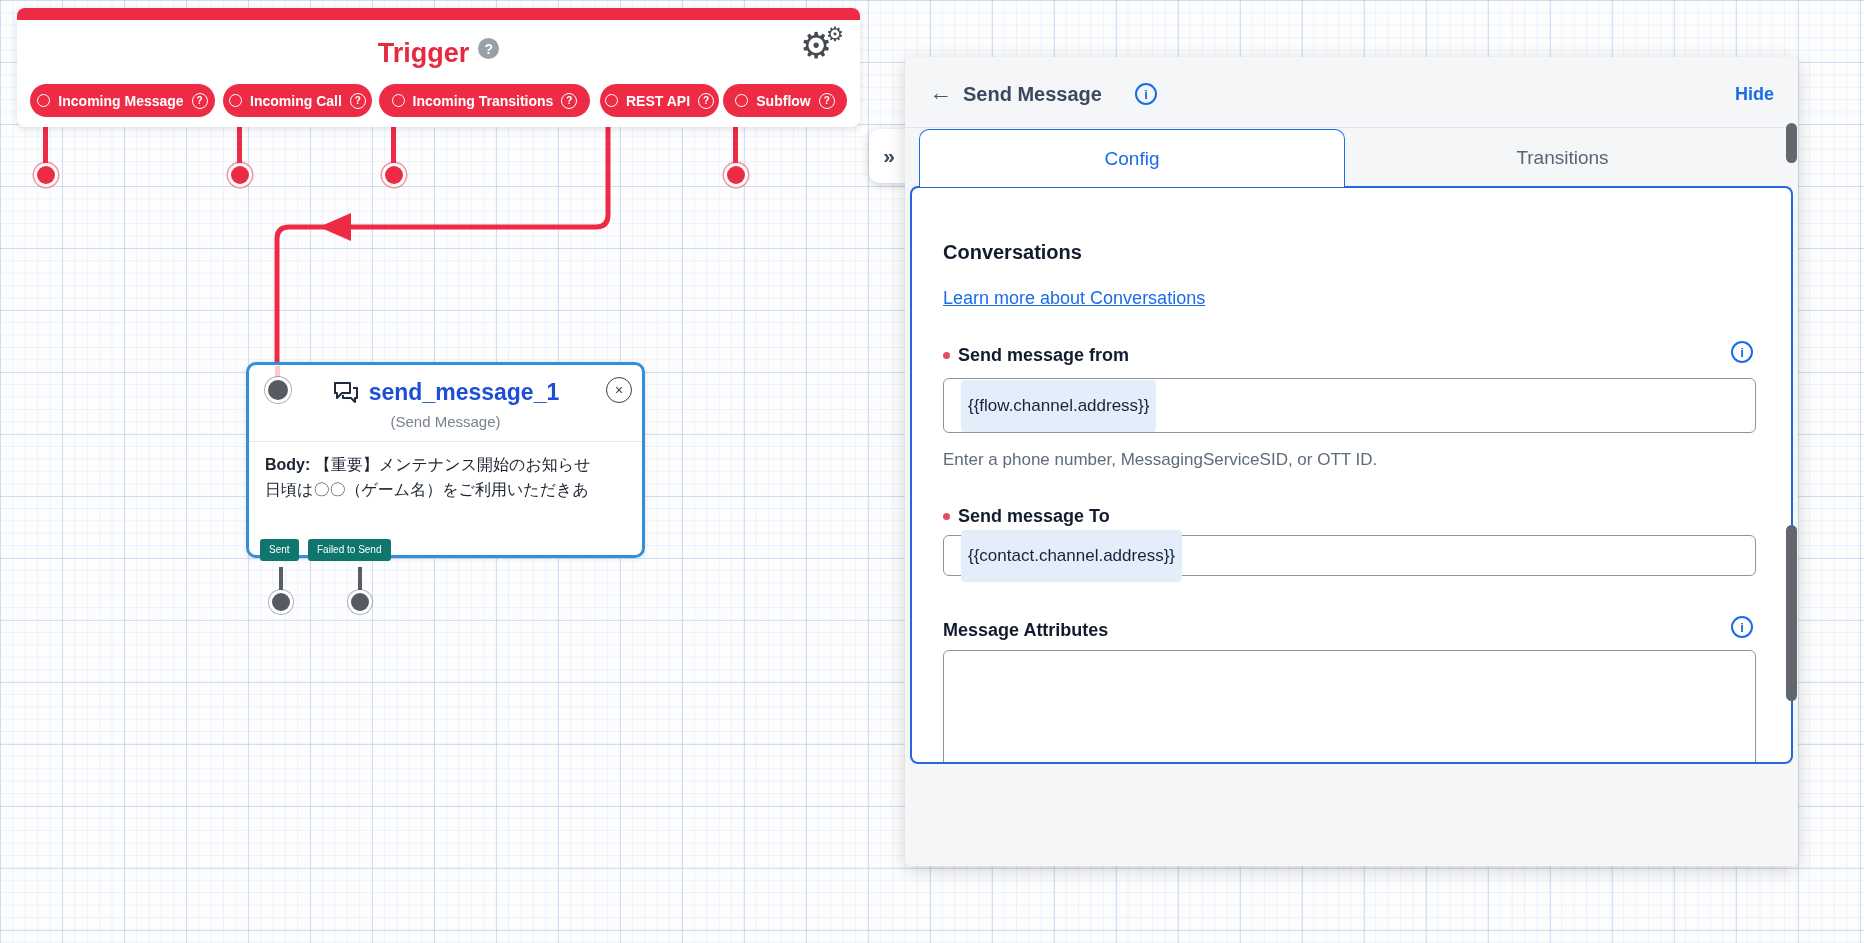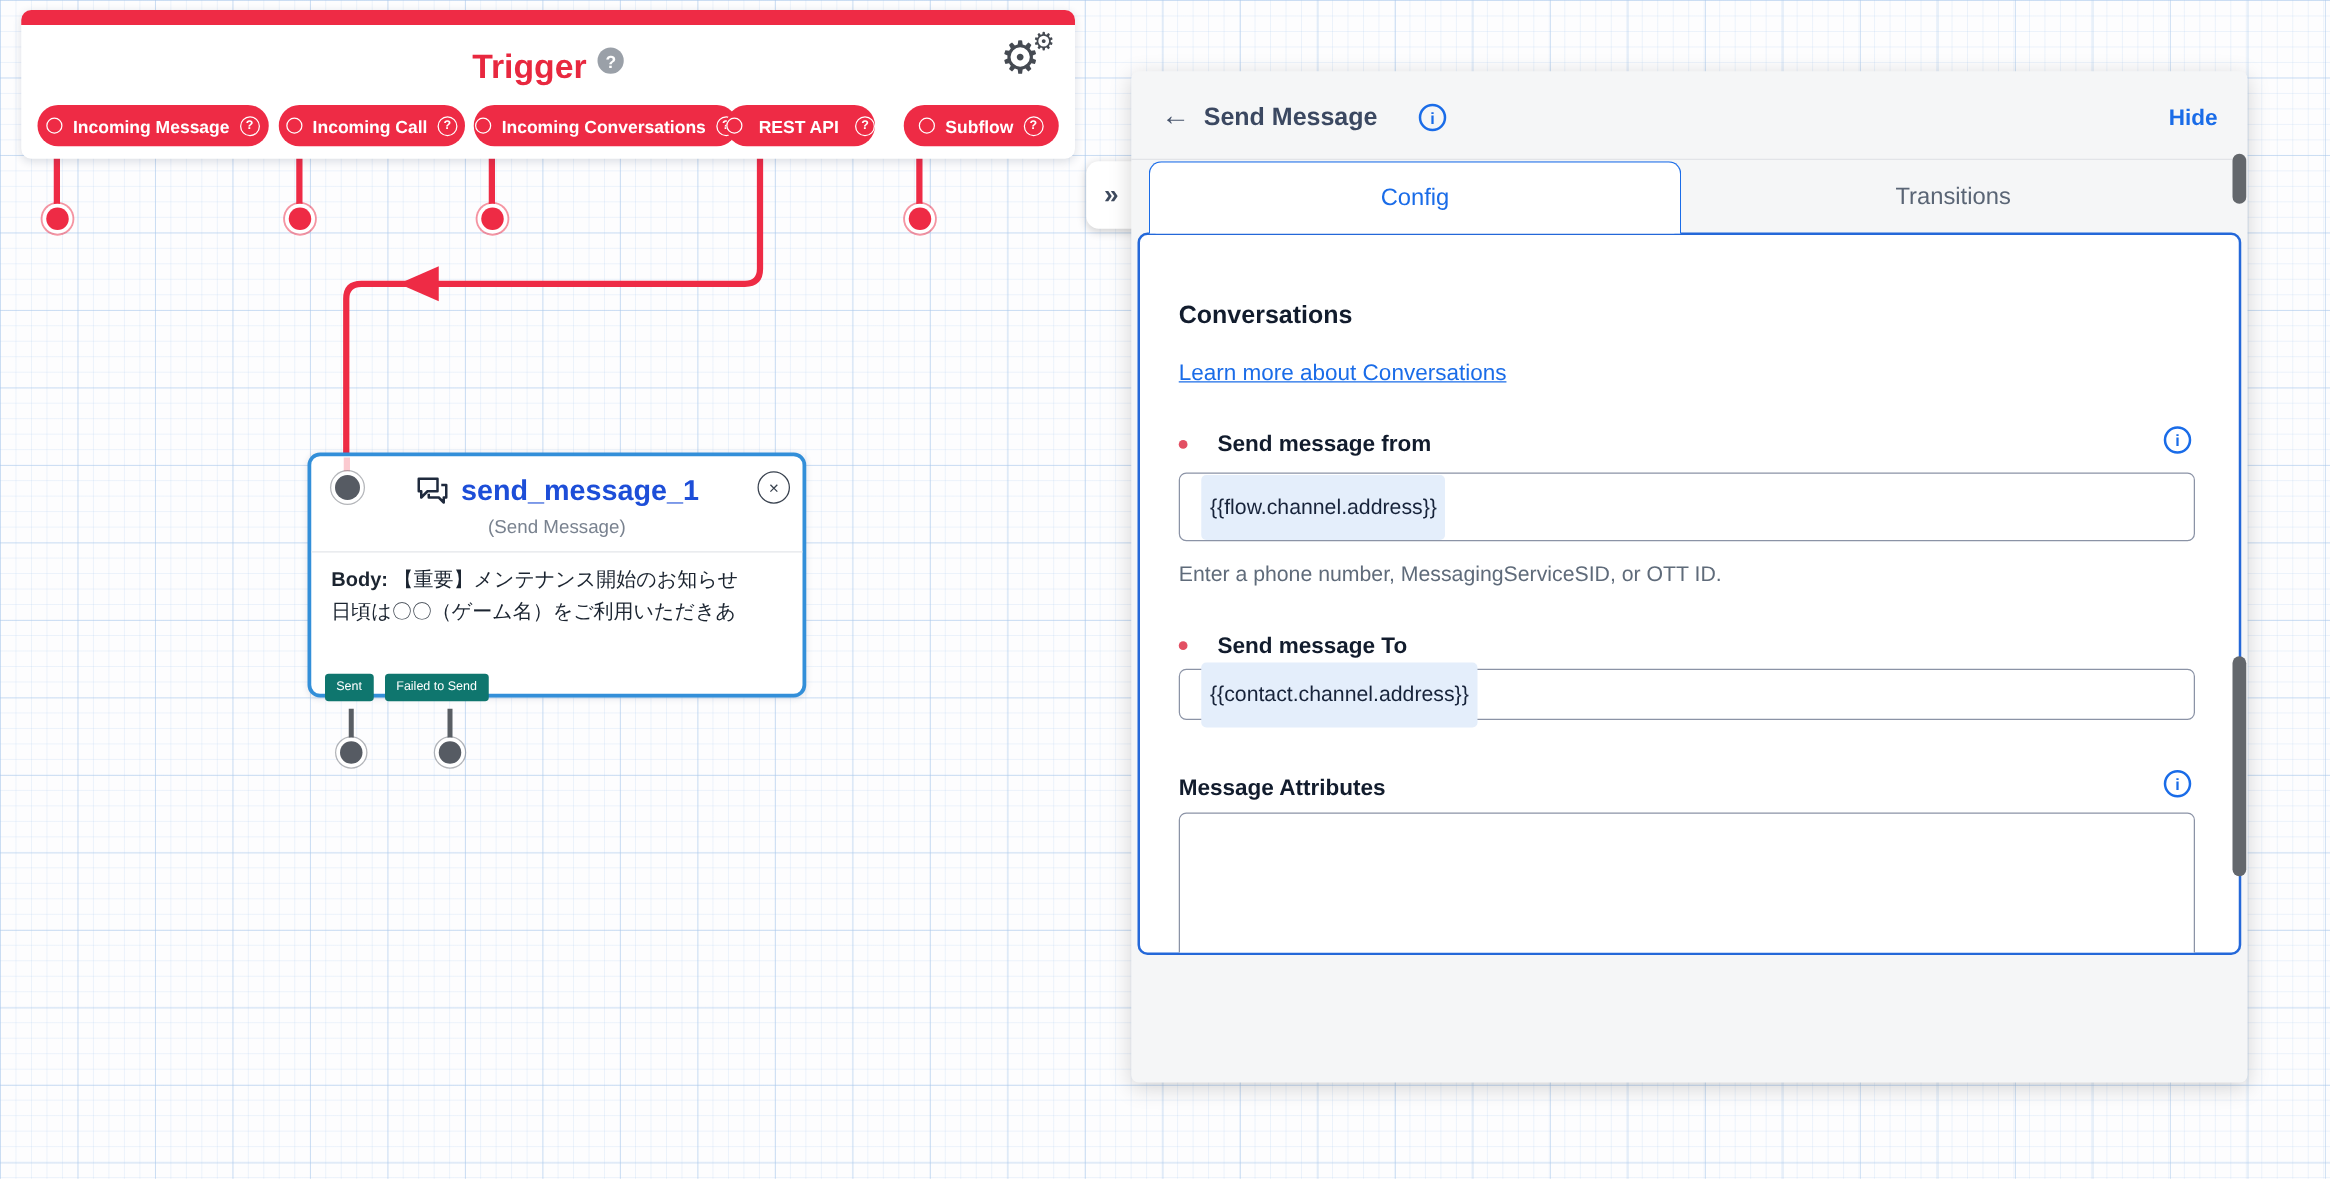--- a/index.html
+++ b/index.html
@@ -71,21 +71,21 @@
   .tabs-divider{ left:0; top:70px; width:100%; border-top:1px solid #e2e4e8; }
   .tab-config{ left:14px; top:72px; width:426px; height:58px; background:#fff; border:1.5px solid #1a6ce8; border-bottom:none;
                border-radius:10px 10px 0 0; display:flex; align-items:center; justify-content:center;
                color:#1a6ce8; font-size:19px; z-index:3; cursor:pointer; }
   .tab-transitions{ left:440px; top:72px; width:435px; height:58px; display:flex; align-items:center; justify-content:center;
                     color:#5a6575; font-size:19px; z-index:2; cursor:pointer; }
   .content-box{ left:5px; top:129px; width:883px; height:578px; background:#fff; border:2px solid #2468d9;
                 border-radius:8px; overflow:hidden; z-index:1; }
   .section-title{ left:31px; top:53px; font-size:20px; font-weight:bold; color:#121c2d; }
   .learn-link{ left:31px; top:100px; font-size:18px; color:#1a6ce8; text-decoration:underline; cursor:pointer; }
-  .field-label{ display:flex; align-items:center; gap:24px; font-size:18px; font-weight:bold; color:#121c2d; }
+  .field-label{ display:flex; align-items:center; gap:8px; font-size:18px; font-weight:bold; color:#121c2d; }
   .req-dot{ width:7px; height:7px; border-radius:50%; background:#e34f63; }
   .text-input{ background:#fff; border:1px solid #8b93a6; border-radius:6px; display:flex; align-items:center; cursor:text; }
   .token{ margin-left:17px; background:#e4eefb; color:#17233a; font-size:17px; padding:16px 7px; border-radius:4px; }
   .helper{ font-size:17px; color:#5f6b7a; }
   .panel-textarea{ background:#fff; border:1px solid #8b93a6; border-radius:6px; resize:none; outline:none;
                    font-family:"Liberation Sans", sans-serif; font-size:16px; padding:10px 14px; }
   .panel-footer{ left:0; top:707px; width:893px; height:102px; background:#f1f2f4; border-radius:0 0 6px 6px; }
   .save-btn{ left:21px; top:22px; width:91px; height:53px; background:#1a6ce8; border:none; border-radius:8px;
              color:#fff; font-size:18px; font-weight:bold; font-family:"Liberation Sans", sans-serif; cursor:pointer; }
   .footer-icon{ cursor:pointer; }
@@ -121,24 +121,24 @@
       <span>Incoming Message</span>
       <span class="pill-q">?</span>
     </div>
     <div class="pill" style="left:206px;width:149px;">
       <span class="pill-circle"></span>
       <span>Incoming Call</span>
       <span class="pill-q">?</span>
     </div>
     <div class="pill" style="left:362px;width:211px;">
       <span class="pill-circle"></span>
-      <span>Incoming Conversations</span>
-      <span class="pill-q">?</span>
-    </div>
-    <div class="pill" style="left:564px;width:119px;justify-content:space-between;">
+      <span>Incoming Transitions</span>
+      <span class="pill-q">?</span>
+    </div>
+    <div class="pill" style="left:583px;width:119px;">
       <span class="pill-circle"></span>
       <span>REST API</span>
       <span class="pill-q">?</span>
     </div>
     <div class="pill" style="left:706px;width:124px;">
       <span class="pill-circle"></span>
       <span>Subflow</span>
       <span class="pill-q">?</span>
     </div>
   </div>

